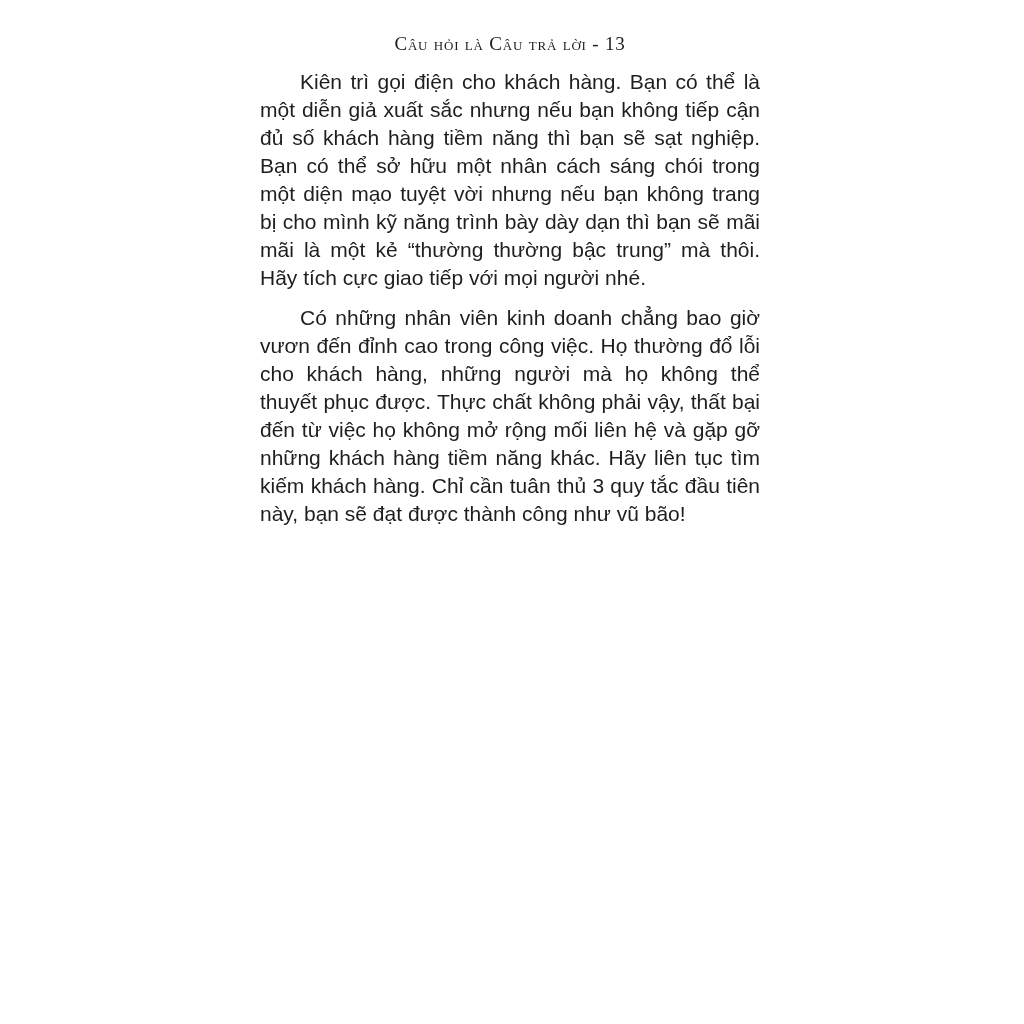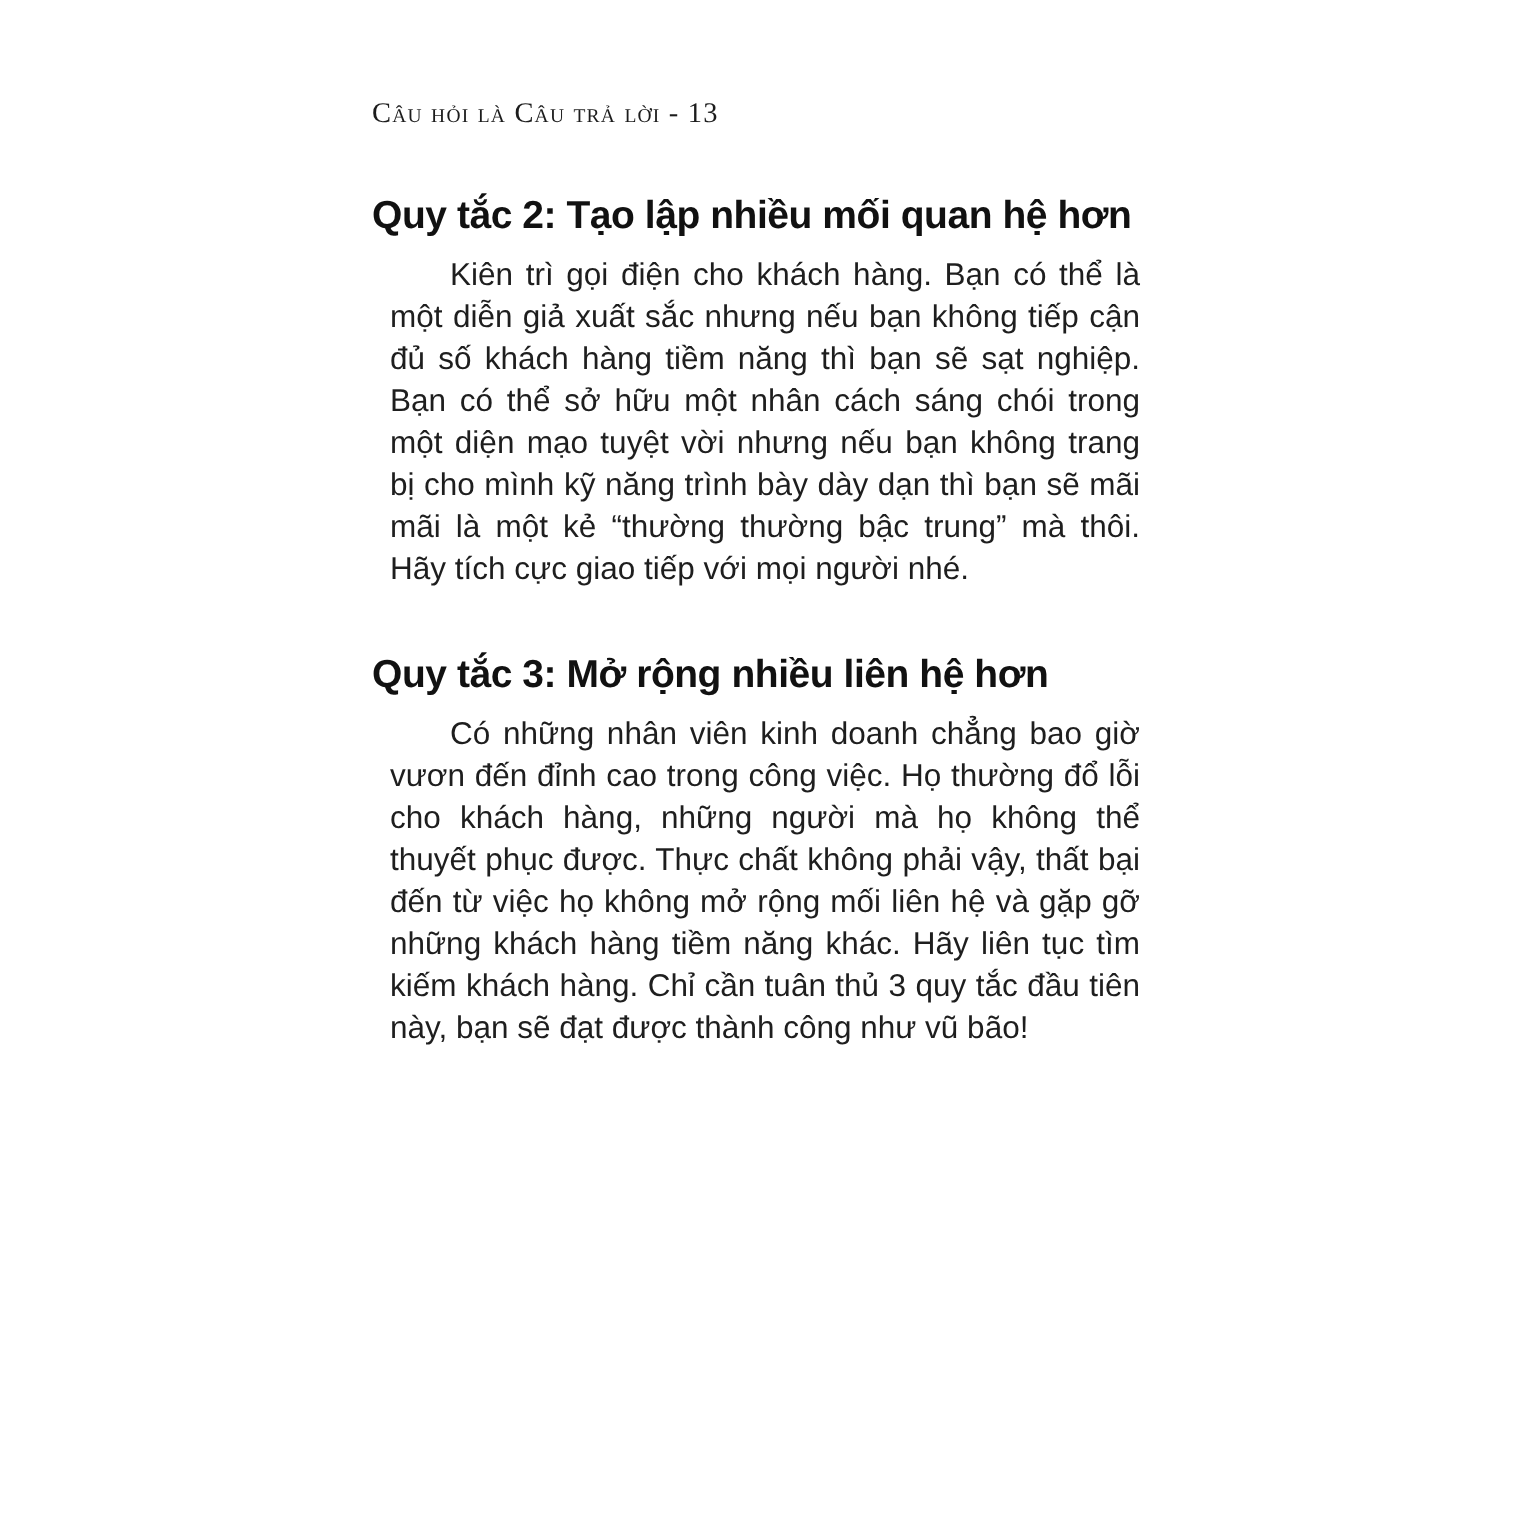--- a/index.html
+++ b/index.html
@@ -14,23 +14,23 @@
     background: #ffffff;
     overflow: hidden;
   }
   .content-column {
     position: absolute;
     left: 248px;
     top: 0;
     width: 524px;
   }
   .running-header {
-    margin-top: 64px;
+    margin-top: 32px;
     margin-bottom: 6px;
-    text-align: left;
+    text-align: center;
     font-family: "Liberation Serif", serif;
     font-variant: small-caps;
     font-size: 19px;
     line-height: 24px;
     letter-spacing: 0.8px;
     color: #1c1c1c;
     white-space: nowrap;
   }
   .running-header .page-number {
     font-variant: normal;
@@ -59,26 +59,24 @@
 <body>
 
 <div class="page">
   <div class="content-column">
 
     <div class="running-header">
       <span>Câu hỏi là Câu trả lời</span><span> - </span><span class="page-number">13</span>
     </div>
 
     <div>
-      <h2 class="section-heading">Quy tắc 2: Tạo lập nhiều mối quan hệ hơn</h2>
       <p class="section-paragraph">Kiên trì gọi điện cho khách hàng. Bạn có thể là một diễn giả xuất sắc nhưng nếu bạn không tiếp cận đủ số khách hàng tiềm năng thì bạn sẽ sạt nghiệp. Bạn có thể sở hữu một nhân cách sáng chói trong một diện mạo tuyệt vời nhưng nếu bạn không trang bị cho mình kỹ năng trình bày dày dạn thì bạn sẽ mãi mãi là một kẻ “thường thường bậc trung” mà thôi. Hãy tích cực giao tiếp với mọi người nhé.</p>
     </div>
 
     <div>
-      <h2 class="section-heading">Quy tắc 3: Mở rộng nhiều liên hệ hơn</h2>
       <p class="section-paragraph">Có những nhân viên kinh doanh chẳng bao giờ vươn đến đỉnh cao trong công việc. Họ thường đổ lỗi cho khách hàng, những người mà họ không thể thuyết phục được. Thực chất không phải vậy, thất bại đến từ việc họ không mở rộng mối liên hệ và gặp gỡ những khách hàng tiềm năng khác. Hãy liên tục tìm kiếm khách hàng. Chỉ cần tuân thủ 3 quy tắc đầu tiên này, bạn sẽ đạt được thành công như vũ bão!</p>
     </div>
 
     <div>
     </div>
 
   </div>
 </div>
 
 </body></html>

